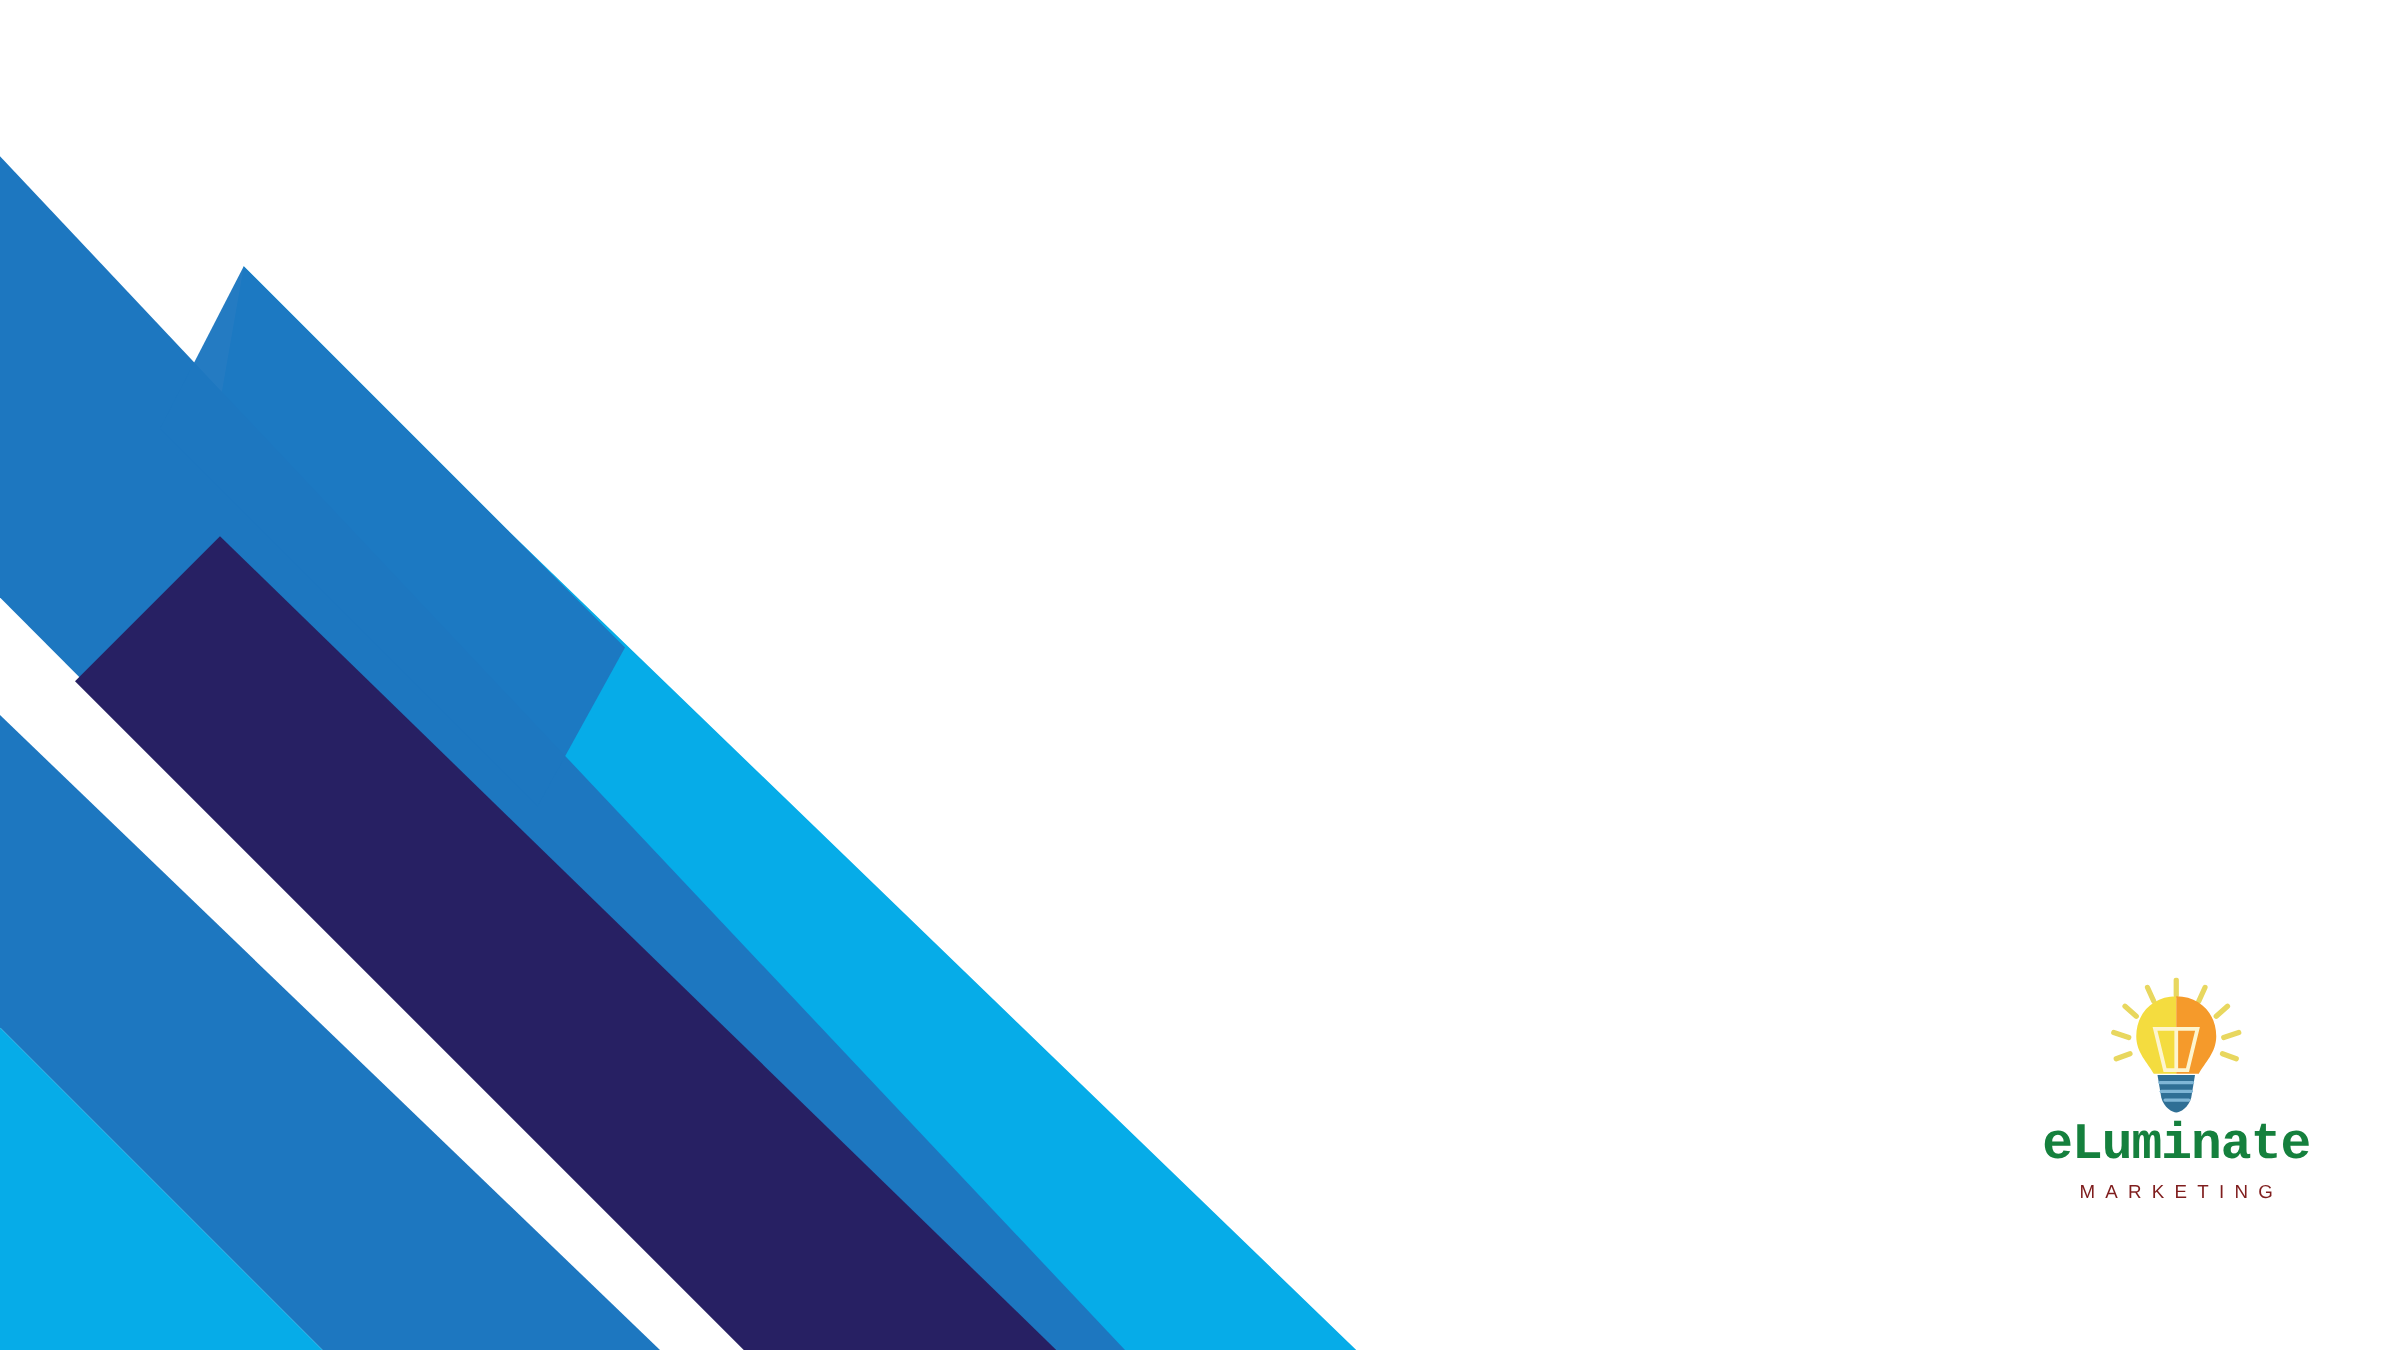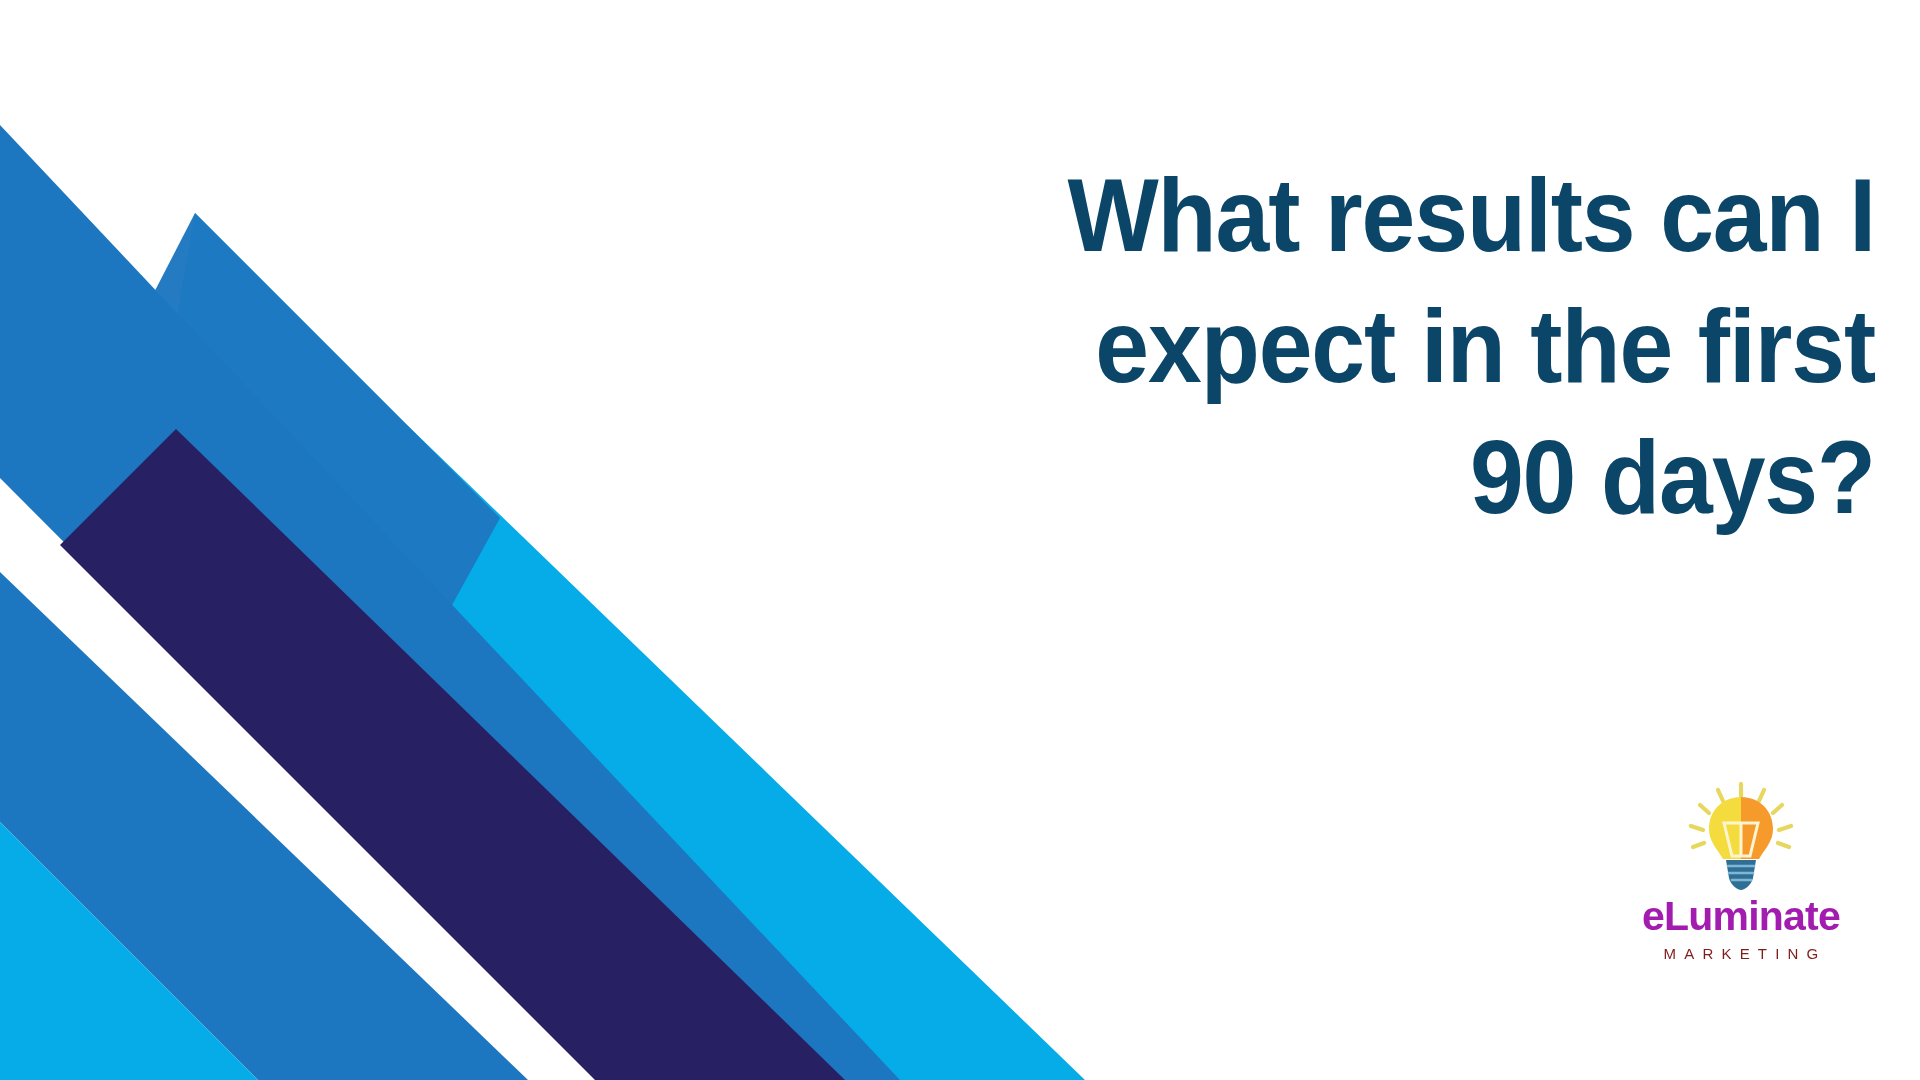--- a/index.html
+++ b/index.html
@@ -62,25 +62,25 @@
     display: flex;
     flex-direction: column;
     align-items: center;
   }
   #logo-bulb {
     width: 118px;
     height: 112px;
     display: block;
   }
   #logo-wordmark {
-    font-family: Liberation Sans, sans-serif;
+    font-family: Liberation Mono, monospace;
     font-weight: 700;
     font-size: 41px;
     line-height: 1;
-    color: #a21caf;
+    color: #15803d;
     letter-spacing: -0.8px;
     margin-top: 2px;
   }
   #logo-tagline {
     font-family: "Liberation Sans", sans-serif;
     font-weight: 400;
     font-size: 15px;
     line-height: 1;
     color: #7f1d1d;
     letter-spacing: 8.2px;
@@ -101,25 +101,20 @@
 
     <polygon fill="#272063" points="176,429 60,545 595,1080 845,1080"></polygon>
 
     <polygon fill="#1d77c0" points="0,572 0,822 258,1080 528,1080"></polygon>
 
     <polygon fill="#06ace8" points="0,822 0,1080 258,1080"></polygon>
 
     <polygon fill="#1d77c0" fill-opacity="0.97" points="195,213 500,518 430,645 128,343"></polygon>
   </svg>
 
-  <div id="title-block">
-    <span class="line">What results can I</span>
-    <span class="line">expect in the first</span>
-    <span class="line">90 days?</span>
-  </div>
 
   <div id="logo">
 
     <svg id="logo-bulb" viewBox="0 0 118 112" xmlns="http://www.w3.org/2000/svg" aria-hidden="true">
 
       <g stroke="#e8d75f" stroke-width="4.2" stroke-linecap="round">
         <line x1="59" y1="2" x2="59" y2="14"></line>
         <line x1="36" y1="8" x2="41" y2="19"></line>
         <line x1="82" y1="8" x2="77" y2="19"></line>
         <line x1="18" y1="23" x2="27" y2="31"></line>

